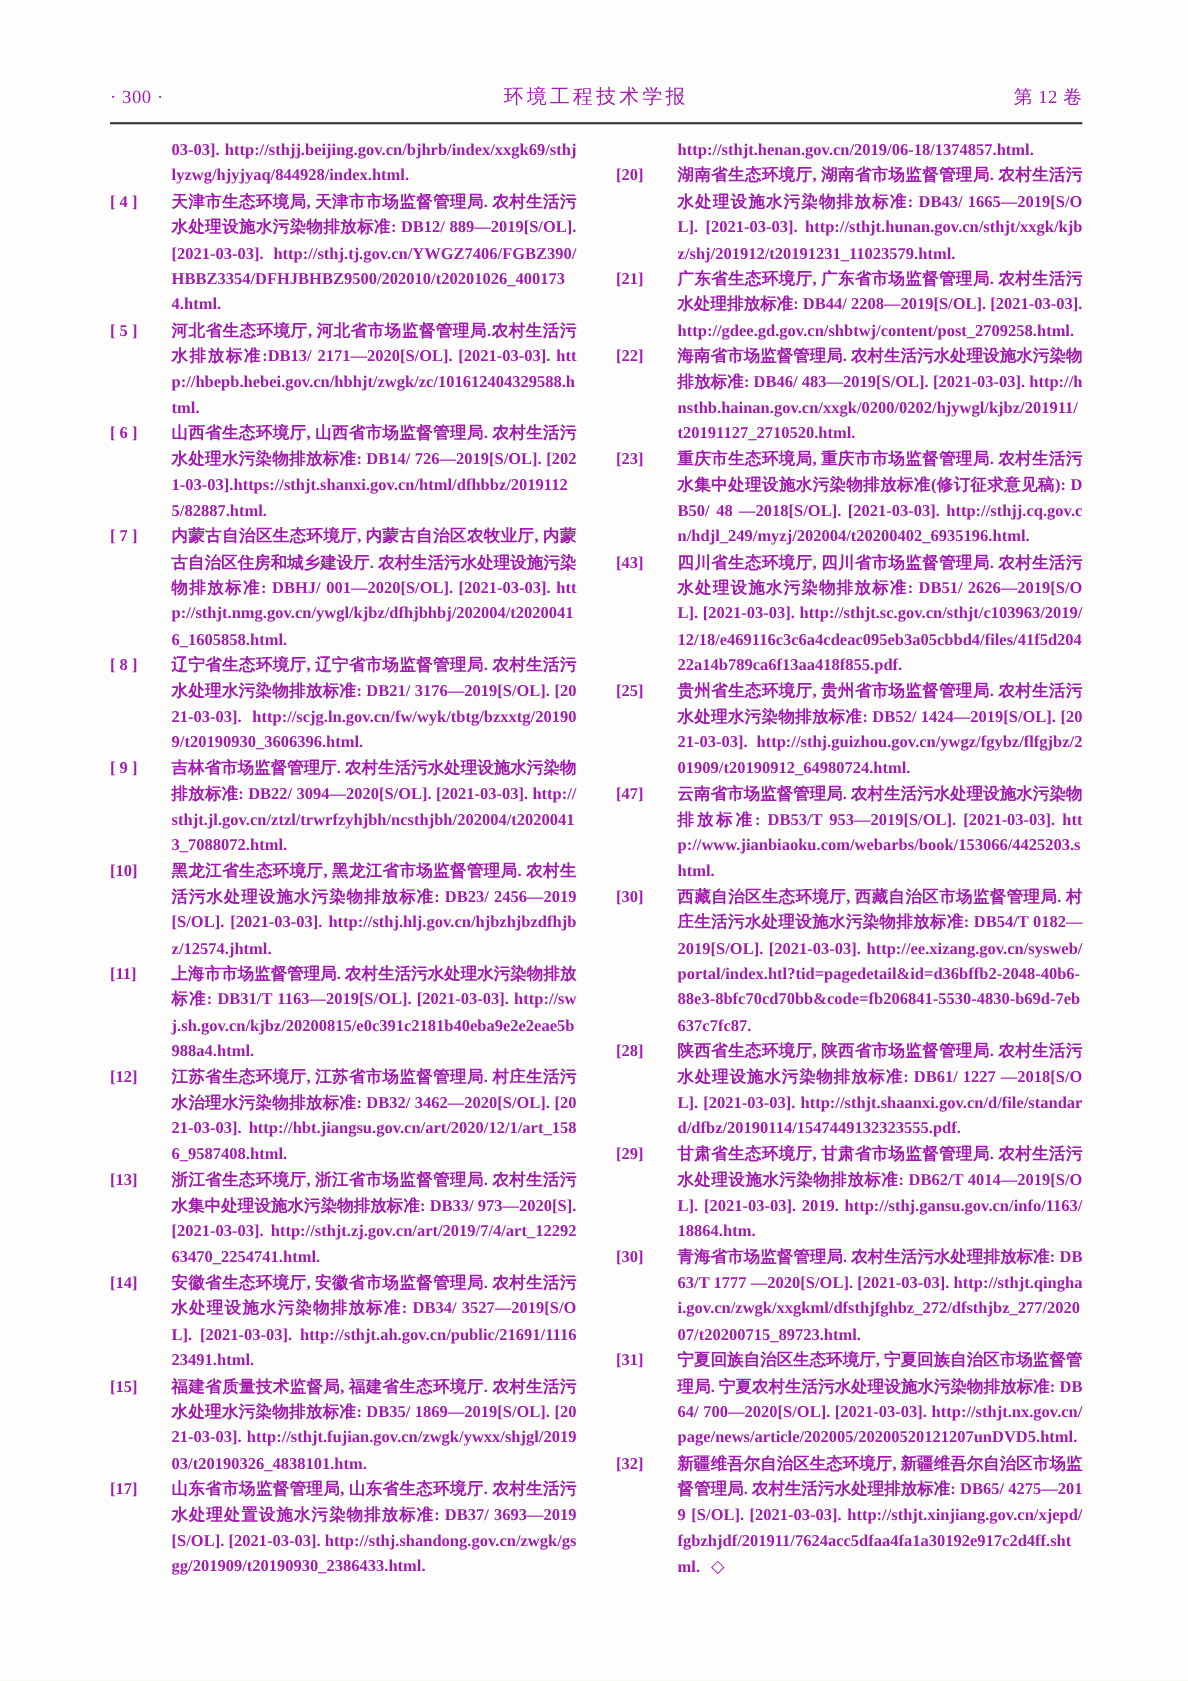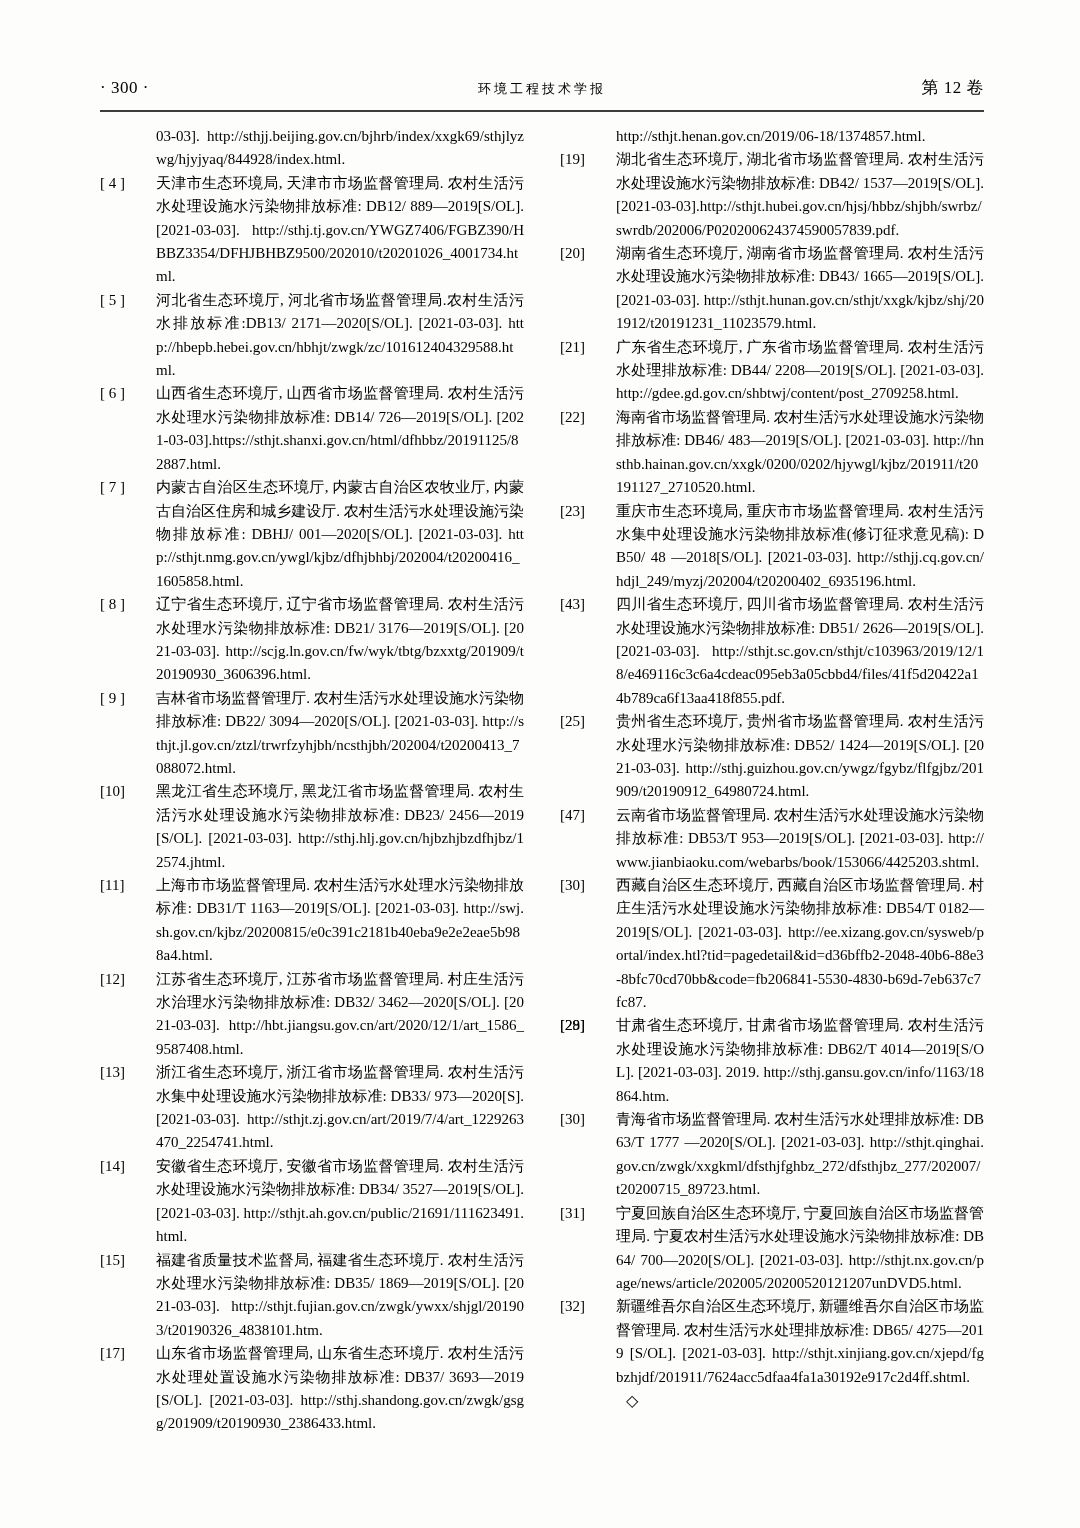--- a/index.html
+++ b/index.html
@@ -5,51 +5,52 @@
   html, body { margin: 0; padding: 0; background: #f0efec; }
   .page {
     position: relative;
     width: 1080px;
     height: 1528px;
     margin: 0 auto;
     box-sizing: border-box;
     background: #fdfdfb;
     padding: 76px 96px 40px 100px;
     font-family: "Liberation Serif", "DejaVu Serif", serif;
-    color: #000000;
+    color: #a21caf;
     overflow: hidden;
   }
   .header {
     display: flex;
     align-items: baseline;
     font-size: 17px;
     letter-spacing: 0.5px;
   }
   .header .page-num { width: 140px; text-align: left; }
-  .header .journal-title { flex: 1; text-align: center; font-size: 13px; letter-spacing: 3px; }
+  .header .journal-title { flex: 1; text-align: center; font-size: 18px; letter-spacing: 3px; }
   .header .volume { width: 140px; text-align: right; }
   .rule {
     border: none;
     border-top: 2.5px solid #3c3c3c;
     margin: 11px 0 0 0;
   }
   .columns {
     display: flex;
     gap: 36px;
     margin-top: 13px;
   }
   .col { flex: 1; min-width: 0; }
   .ref {
     position: relative;
     margin: 0;
     padding-left: 56px;
     text-align: justify;
     font-size: 15px;
     line-height: 23.4px;
     word-break: break-all;
+    font-weight: bold;
   }
   .ref-num {
     position: absolute;
     left: 0;
     top: 0;
     white-space: nowrap;
   }
   .ref.cont {  }
   .end-mark {
     font-size: 16px;
@@ -87,30 +88,29 @@
           <p class="ref"><span class="ref-num">[13]</span><span class="ref-text">浙江省生态环境厅, 浙江省市场监督管理局. 农村生活污水集中处理设施水污染物排放标准: DB33/ 973—2020[S]. [2021-03-03]. http://sthjt.zj.gov.cn/art/2019/7/4/art_1229263470_2254741.html.</span></p>
           <p class="ref"><span class="ref-num">[14]</span><span class="ref-text">安徽省生态环境厅, 安徽省市场监督管理局. 农村生活污水处理设施水污染物排放标准: DB34/ 3527—2019[S/OL]. [2021-03-03]. http://sthjt.ah.gov.cn/public/21691/111623491.html.</span></p>
           <p class="ref"><span class="ref-num">[15]</span><span class="ref-text">福建省质量技术监督局, 福建省生态环境厅. 农村生活污水处理水污染物排放标准: DB35/ 1869—2019[S/OL]. [2021-03-03]. http://sthjt.fujian.gov.cn/zwgk/ywxx/shjgl/201903/t20190326_4838101.htm.</span></p>
           <p class="ref"><span class="ref-num">[17]</span><span class="ref-text">山东省市场监督管理局, 山东省生态环境厅. 农村生活污水处理处置设施水污染物排放标准: DB37/ 3693—2019[S/OL]. [2021-03-03]. http://sthj.shandong.gov.cn/zwgk/gsgg/201909/t20190930_2386433.html.</span></p>
         </div>
     </div>
 
     <div class="col">
       <p class="ref cont">http://sthjt.henan.gov.cn/2019/06-18/1374857.html.</p>
       <div>
-          <p class="ref"><span class="ref-num">[19]</span><span class="ref-text">湖北省生态环境厅, 湖北省市场监督管理局. 农村生活污水处理设施水污染物排放标准: DB42/ 1537—2019[S/OL].[2021-03-03].http://sthjt.hubei.gov.cn/hjsj/hbbz/shjbh/swrbz/swrdb/202006/P020200624374590057839.pdf.</span></p>
           <p class="ref"><span class="ref-num">[20]</span><span class="ref-text">湖南省生态环境厅, 湖南省市场监督管理局. 农村生活污水处理设施水污染物排放标准: DB43/ 1665—2019[S/OL]. [2021-03-03]. http://sthjt.hunan.gov.cn/sthjt/xxgk/kjbz/shj/201912/t20191231_11023579.html.</span></p>
           <p class="ref"><span class="ref-num">[21]</span><span class="ref-text">广东省生态环境厅, 广东省市场监督管理局. 农村生活污水处理排放标准: DB44/ 2208—2019[S/OL]. [2021-03-03]. http://gdee.gd.gov.cn/shbtwj/content/post_2709258.html.</span></p>
           <p class="ref"><span class="ref-num">[22]</span><span class="ref-text">海南省市场监督管理局. 农村生活污水处理设施水污染物排放标准: DB46/ 483—2019[S/OL]. [2021-03-03]. http://hnsthb.hainan.gov.cn/xxgk/0200/0202/hjywgl/kjbz/201911/t20191127_2710520.html.</span></p>
           <p class="ref"><span class="ref-num">[23]</span><span class="ref-text">重庆市生态环境局, 重庆市市场监督管理局. 农村生活污水集中处理设施水污染物排放标准(修订征求意见稿): DB50/ 48 —2018[S/OL]. [2021-03-03]. http://sthjj.cq.gov.cn/hdjl_249/myzj/202004/t20200402_6935196.html.</span></p>
           <p class="ref"><span class="ref-num">[43]</span><span class="ref-text">四川省生态环境厅, 四川省市场监督管理局. 农村生活污水处理设施水污染物排放标准: DB51/ 2626—2019[S/OL]. [2021-03-03]. http://sthjt.sc.gov.cn/sthjt/c103963/2019/12/18/e469116c3c6a4cdeac095eb3a05cbbd4/files/41f5d20422a14b789ca6f13aa418f855.pdf.</span></p>
           <p class="ref"><span class="ref-num">[25]</span><span class="ref-text">贵州省生态环境厅, 贵州省市场监督管理局. 农村生活污水处理水污染物排放标准: DB52/ 1424—2019[S/OL]. [2021-03-03]. http://sthj.guizhou.gov.cn/ywgz/fgybz/flfgjbz/201909/t20190912_64980724.html.</span></p>
           <p class="ref"><span class="ref-num">[47]</span><span class="ref-text">云南省市场监督管理局. 农村生活污水处理设施水污染物排放标准: DB53/T 953—2019[S/OL]. [2021-03-03]. http://www.jianbiaoku.com/webarbs/book/153066/4425203.shtml.</span></p>
           <p class="ref"><span class="ref-num">[30]</span><span class="ref-text">西藏自治区生态环境厅, 西藏自治区市场监督管理局. 村庄生活污水处理设施水污染物排放标准: DB54/T 0182—2019[S/OL]. [2021-03-03]. http://ee.xizang.gov.cn/sysweb/portal/index.htl?tid=pagedetail&amp;id=d36bffb2-2048-40b6-88e3-8bfc70cd70bb&amp;code=fb206841-5530-4830-b69d-7eb637c7fc87.</span></p>
-          <p class="ref"><span class="ref-num">[28]</span></p>
+          <p class="ref"><span class="ref-num">[28]</span><span class="ref-text">陕西省生态环境厅, 陕西省市场监督管理局. 农村生活污水处理设施水污染物排放标准: DB61/ 1227 —2018[S/OL]. [2021-03-03]. http://sthjt.shaanxi.gov.cn/d/file/standard/dfbz/20190114/1547449132323555.pdf.</span></p>
           <p class="ref"><span class="ref-num">[29]</span><span class="ref-text">甘肃省生态环境厅, 甘肃省市场监督管理局. 农村生活污水处理设施水污染物排放标准: DB62/T 4014—2019[S/OL]. [2021-03-03]. 2019. http://sthj.gansu.gov.cn/info/1163/18864.htm.</span></p>
           <p class="ref"><span class="ref-num">[30]</span><span class="ref-text">青海省市场监督管理局. 农村生活污水处理排放标准: DB63/T 1777 —2020[S/OL]. [2021-03-03]. http://sthjt.qinghai.gov.cn/zwgk/xxgkml/dfsthjfghbz_272/dfsthjbz_277/202007/t20200715_89723.html.</span></p>
           <p class="ref"><span class="ref-num">[31]</span><span class="ref-text">宁夏回族自治区生态环境厅, 宁夏回族自治区市场监督管理局. 宁夏农村生活污水处理设施水污染物排放标准: DB64/ 700—2020[S/OL]. [2021-03-03]. http://sthjt.nx.gov.cn/page/news/article/202005/20200520121207unDVD5.html.</span></p>
           <p class="ref"><span class="ref-num">[32]</span><span class="ref-text">新疆维吾尔自治区生态环境厅, 新疆维吾尔自治区市场监督管理局. 农村生活污水处理排放标准: DB65/ 4275—2019 [S/OL]. [2021-03-03]. http://sthjt.xinjiang.gov.cn/xjepd/fgbzhjdf/201911/7624acc5dfaa4fa1a30192e917c2d4ff.shtml.</span><span class="end-mark">◇</span></p>
         </div>
     </div>
 
   </div>
 </div>
 

